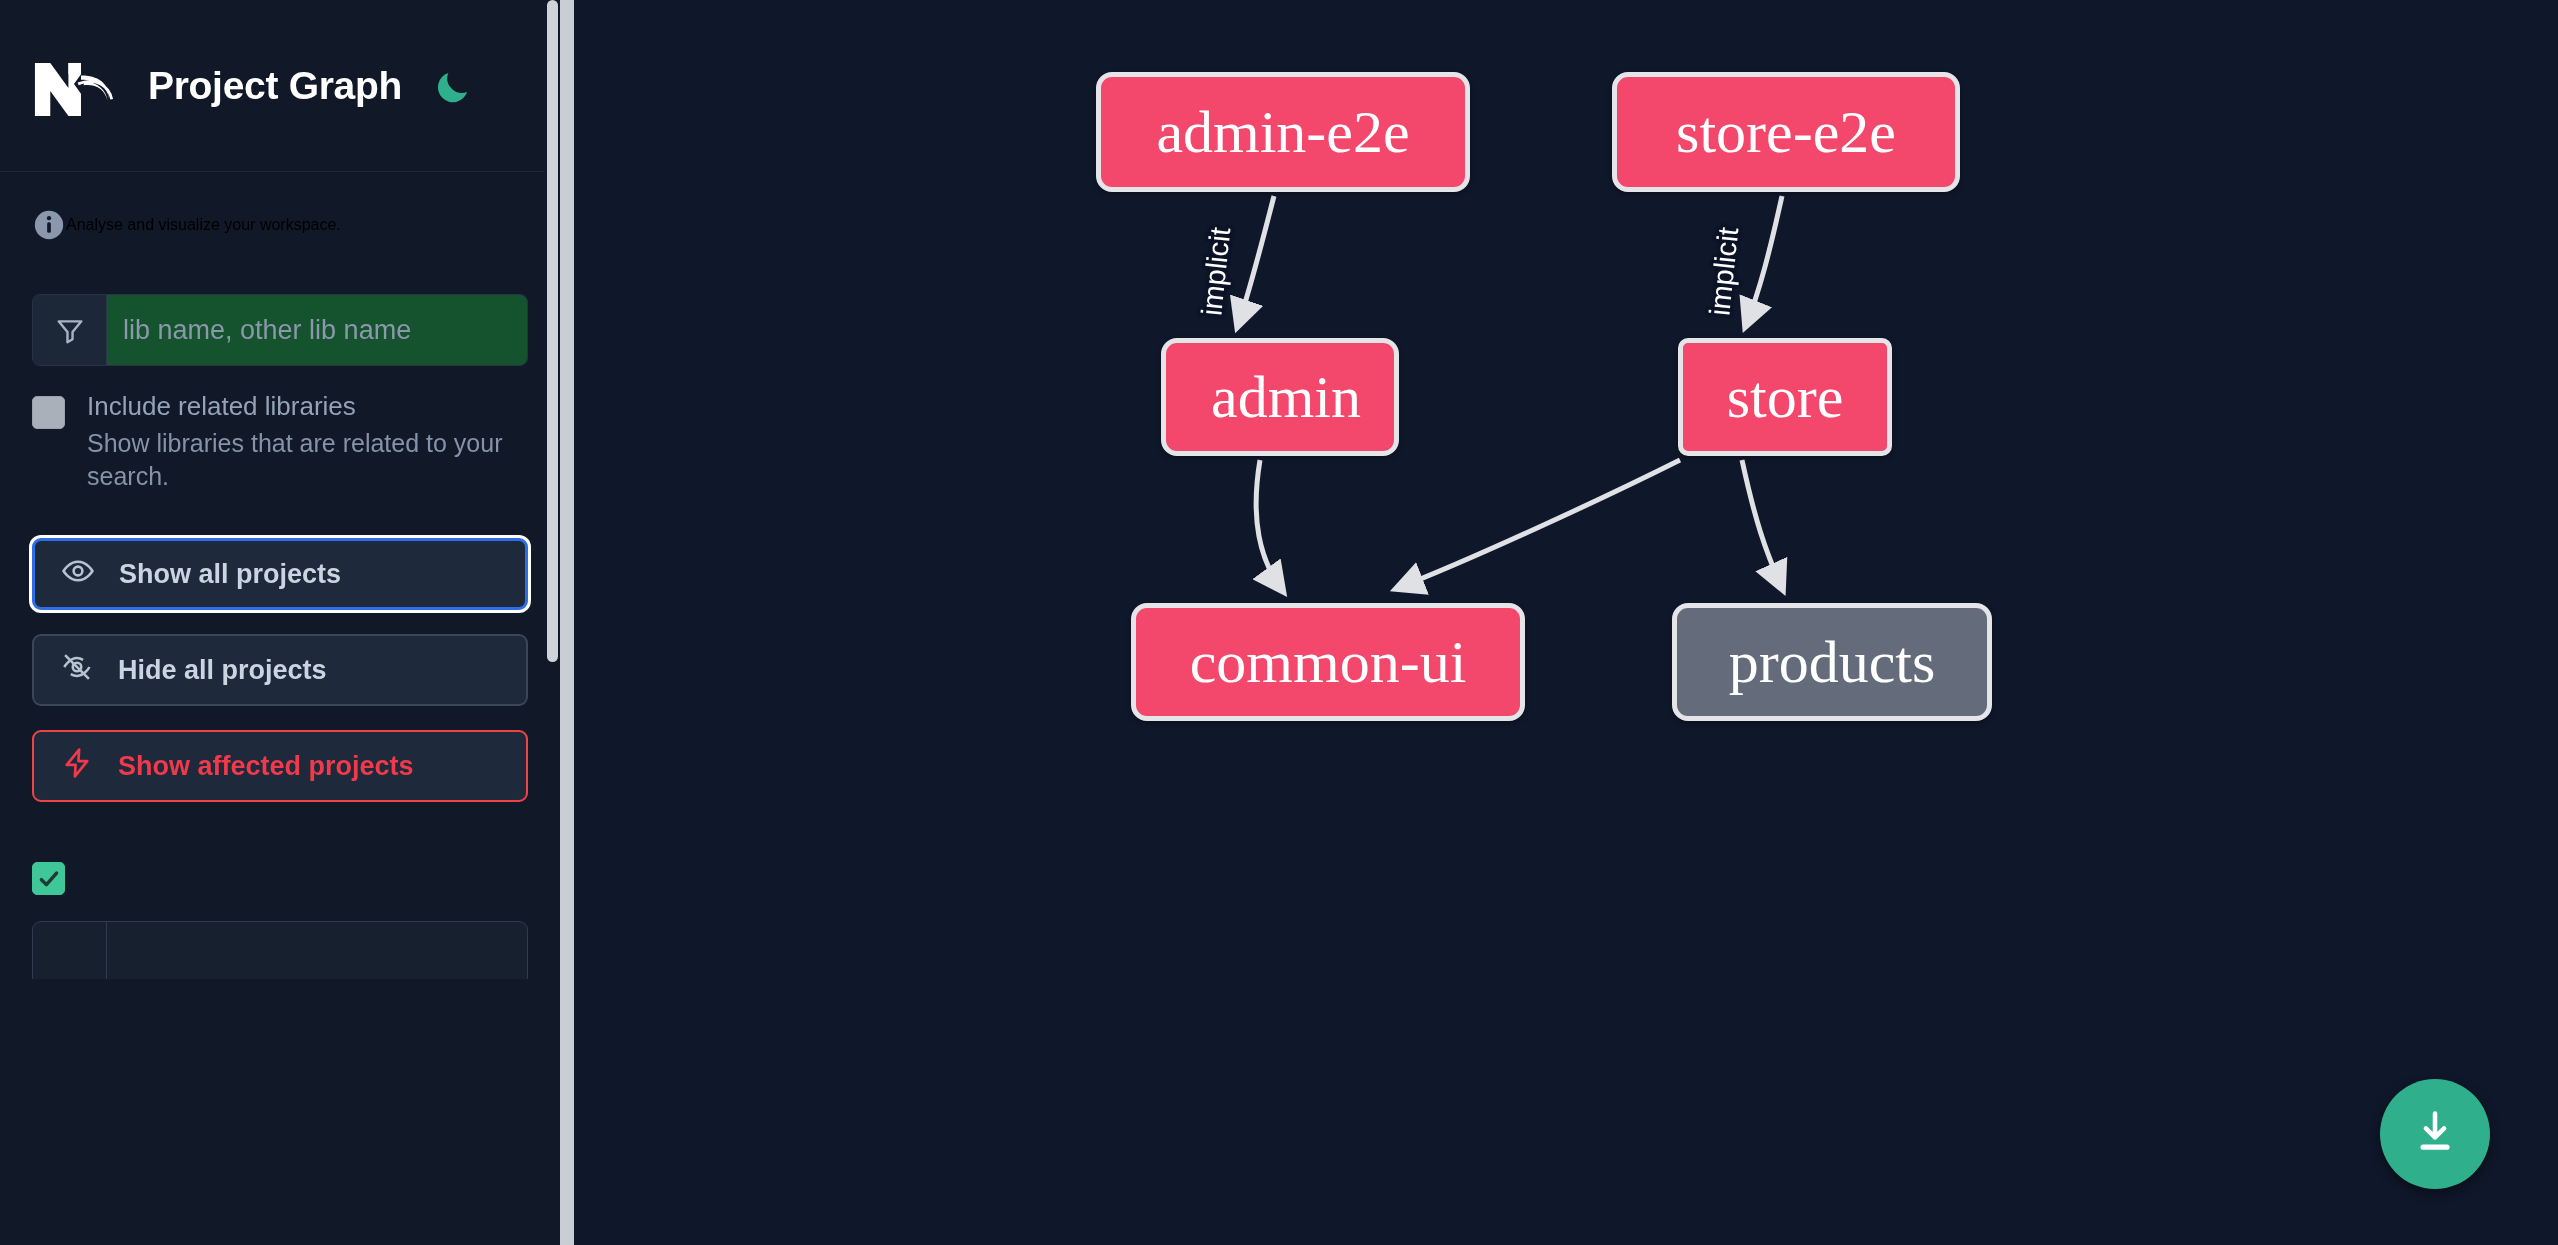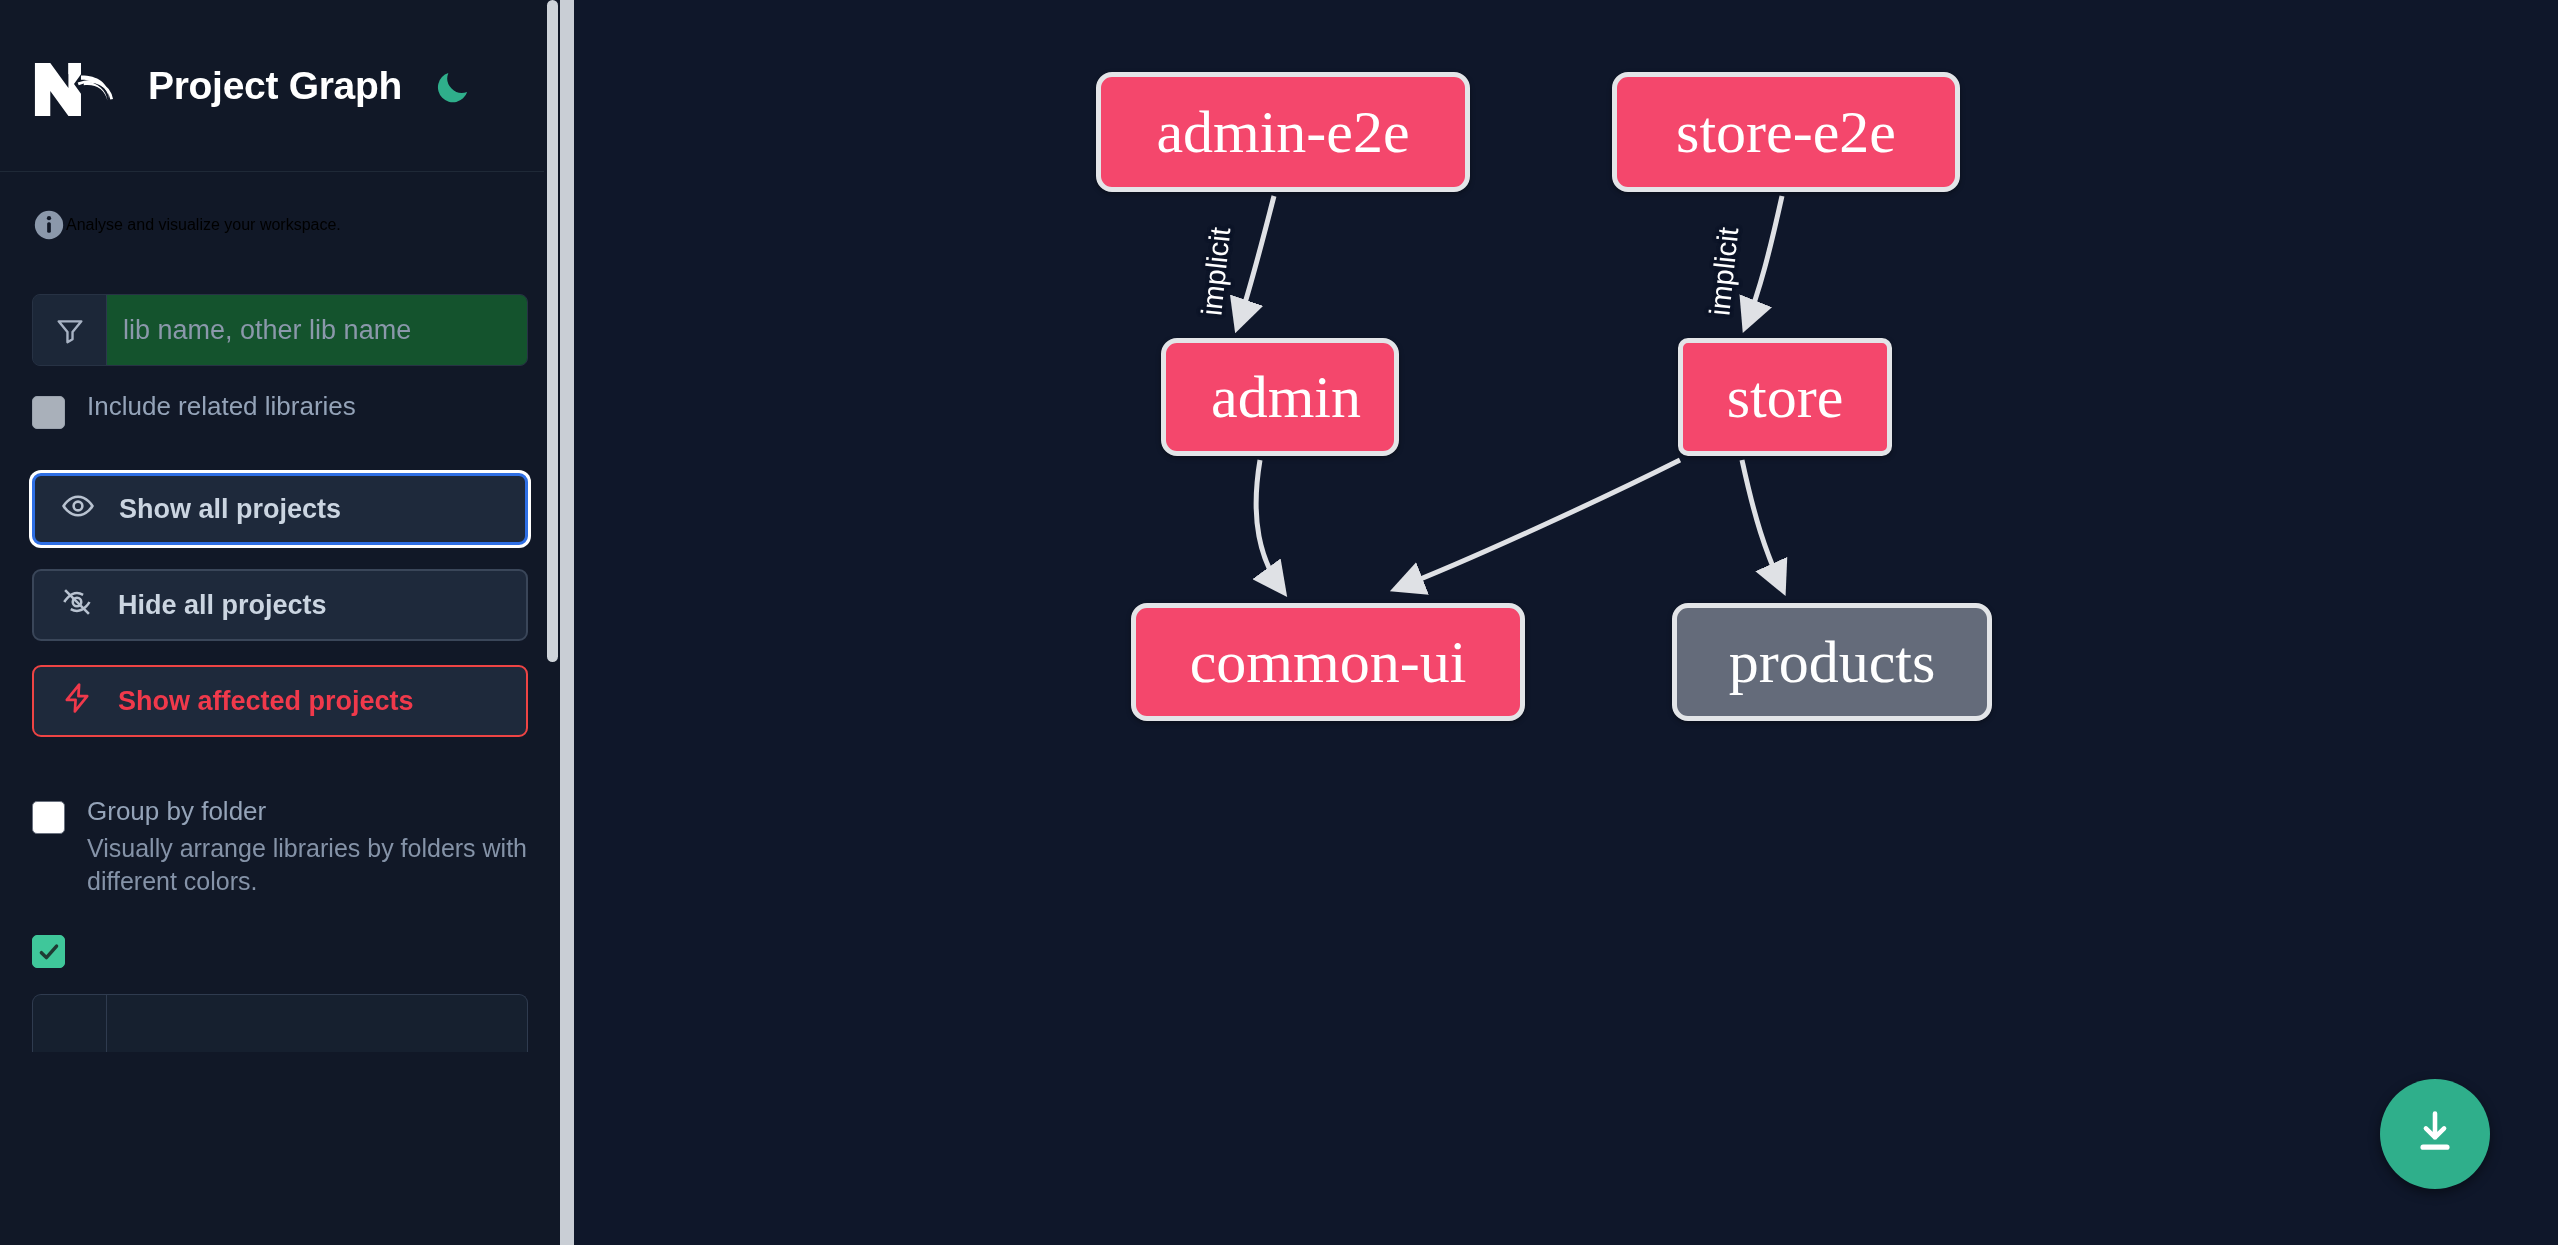--- a/index.html
+++ b/index.html
@@ -210,20 +210,21 @@
             <path fill="none" stroke="#a8b3c4" stroke-width="1.8" stroke-linejoin="round" d="M3.5 5.5h17l-6.6 8v5.5l-3.8 2.2v-7.7z"></path>
           </svg>
         </span>
         <input class="search-input" type="text" placeholder="lib name, other lib name" style="">
       </div>
 
       <div class="check-block">
         <span class="cb cb-grey"></span>
         <span class="check-text">
           <span class="check-title">Include related libraries</span>
+          <span class="check-desc" style="display:block">Show libraries that are related to your search.</span>
         </span>
       </div>
 
       <div class="btn-list">
 
         <div class="gbtn btn-showall">
           <span>
             <svg viewBox="0 0 24 24" width="34" height="34" aria-hidden="true">
               <path fill="none" stroke="#b8c2d0" stroke-width="1.8" d="M1.8 12S5.5 5.5 12 5.5 22.2 12 22.2 12 18.5 18.5 12 18.5 1.8 12 1.8 12z"></path>
               <circle cx="12" cy="12" r="3.1" fill="none" stroke="#b8c2d0" stroke-width="1.8"></circle>
@@ -246,27 +247,20 @@
         <div class="gbtn btn-affected">
           <span>
             <svg viewBox="0 0 24 24" width="34" height="34" aria-hidden="true">
               <path fill="none" stroke="#f0394b" stroke-width="1.9" stroke-linejoin="round" d="M13.5 2.5 4.8 13.3h6.2L10.5 21.5l8.7-10.8h-6.2z"></path>
             </svg>
           </span>
           <span class="lbl">Show affected projects</span>
         </div>
       </div>
 
-      <div class="check-block lower-checks">
-        <span class="cb cb-white"></span>
-        <span class="check-text">
-          <span class="check-title">Group by folder</span>
-          <span class="check-desc" style="display:block">Visually arrange libraries by folders with different colors.</span>
-        </span>
-      </div>
 
       <div class="check-block" style="padding-top:30px">
         <span class="cb cb-green">
           <svg viewBox="0 0 24 24" width="26" height="26" aria-hidden="true">
             <path fill="none" stroke="#1f3a33" stroke-width="3.2" stroke-linecap="round" stroke-linejoin="round" d="M5 12.6l4.6 4.6L19 6.6"></path>
           </svg>
         </span>
       </div>
 
       <div class="partial-bottom">

